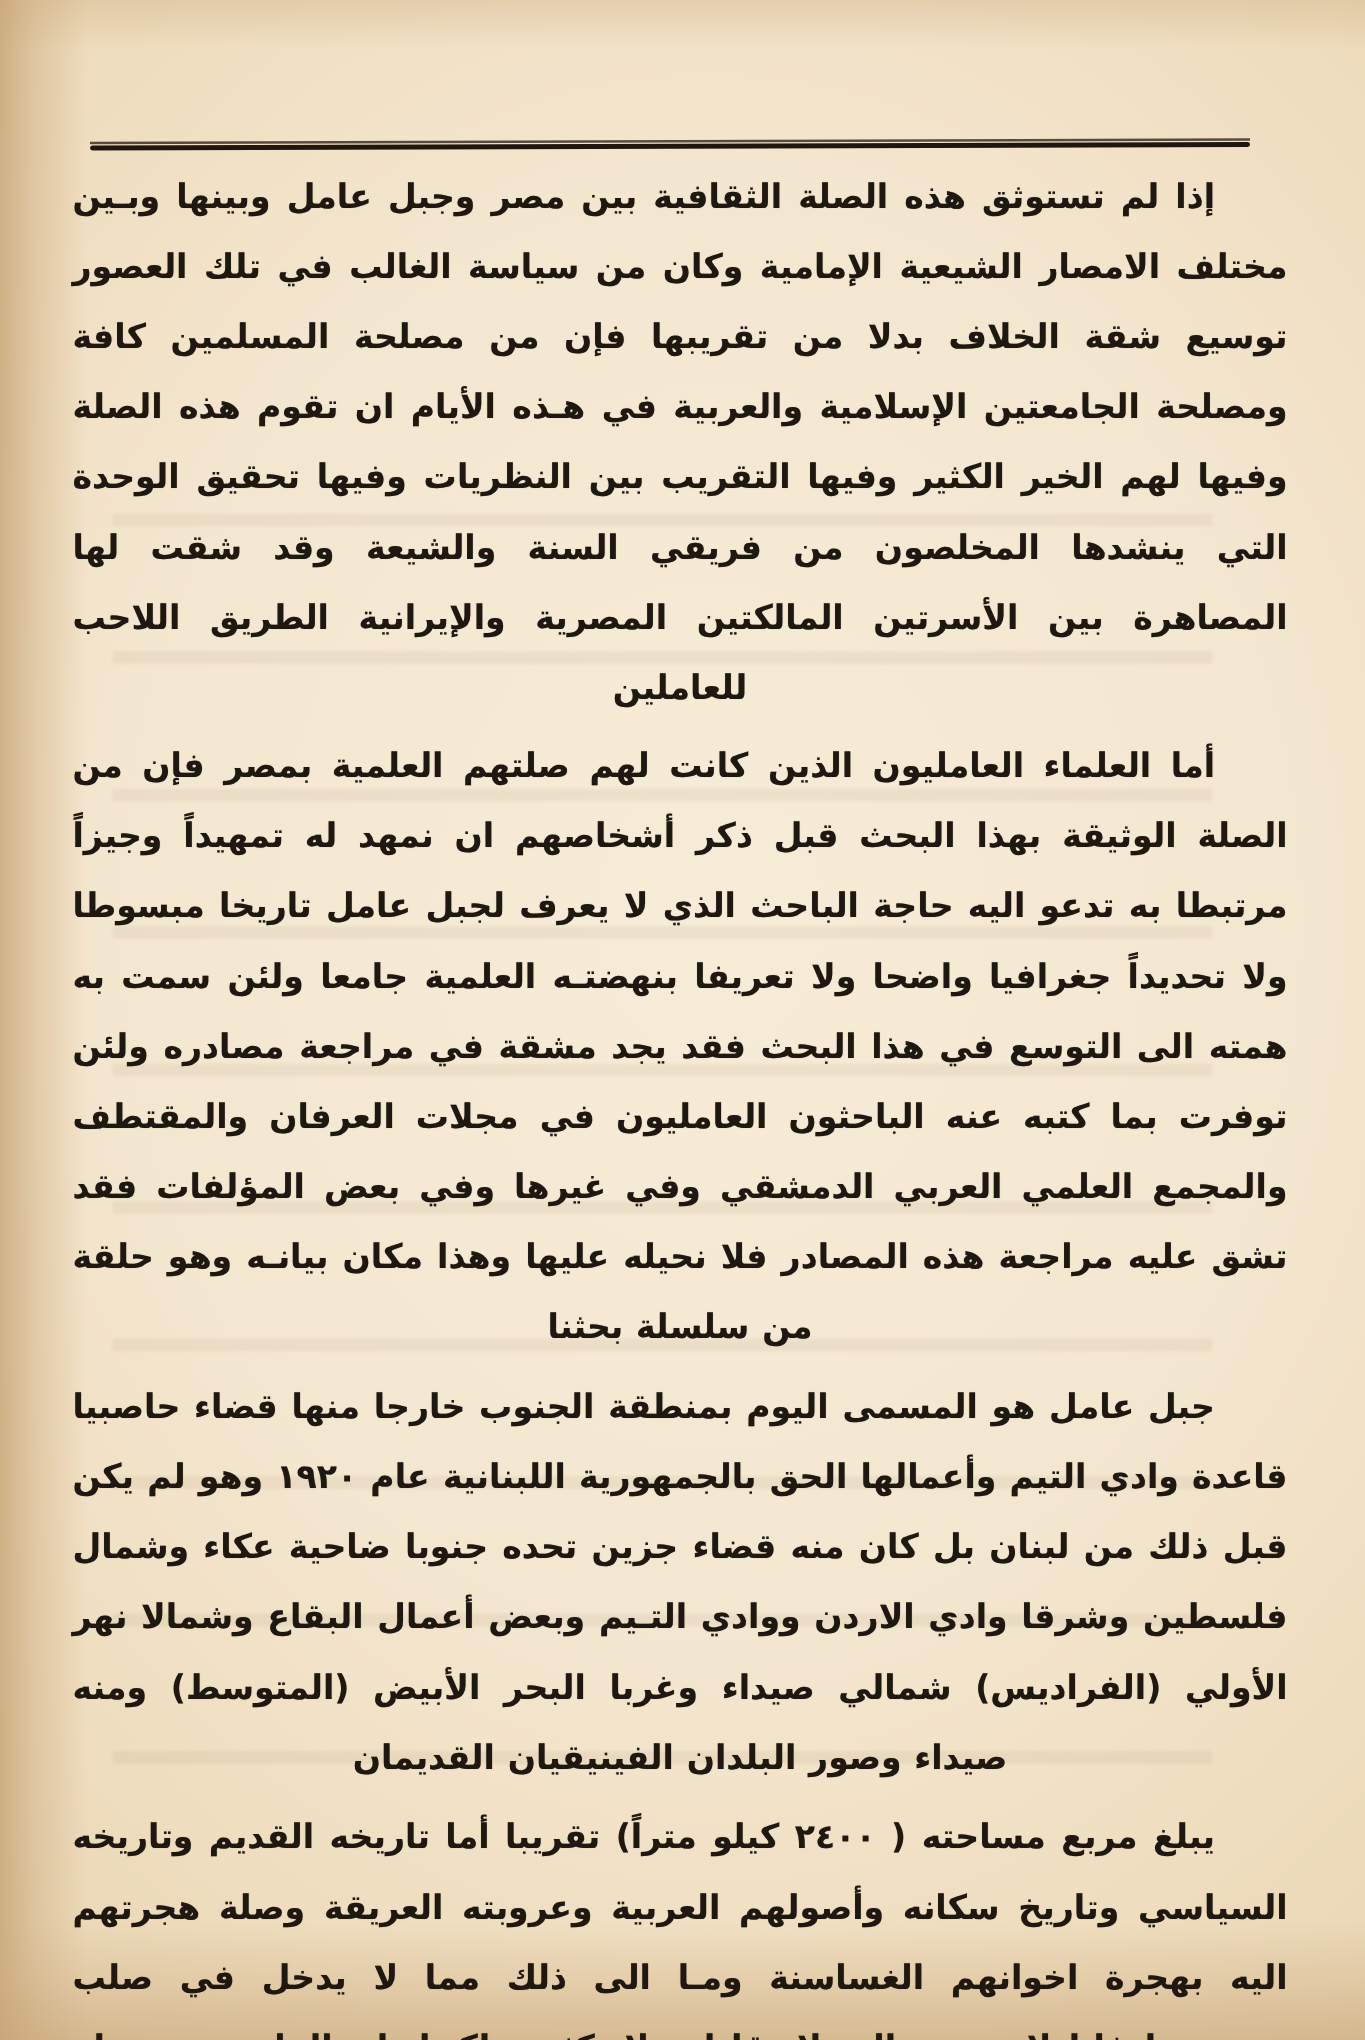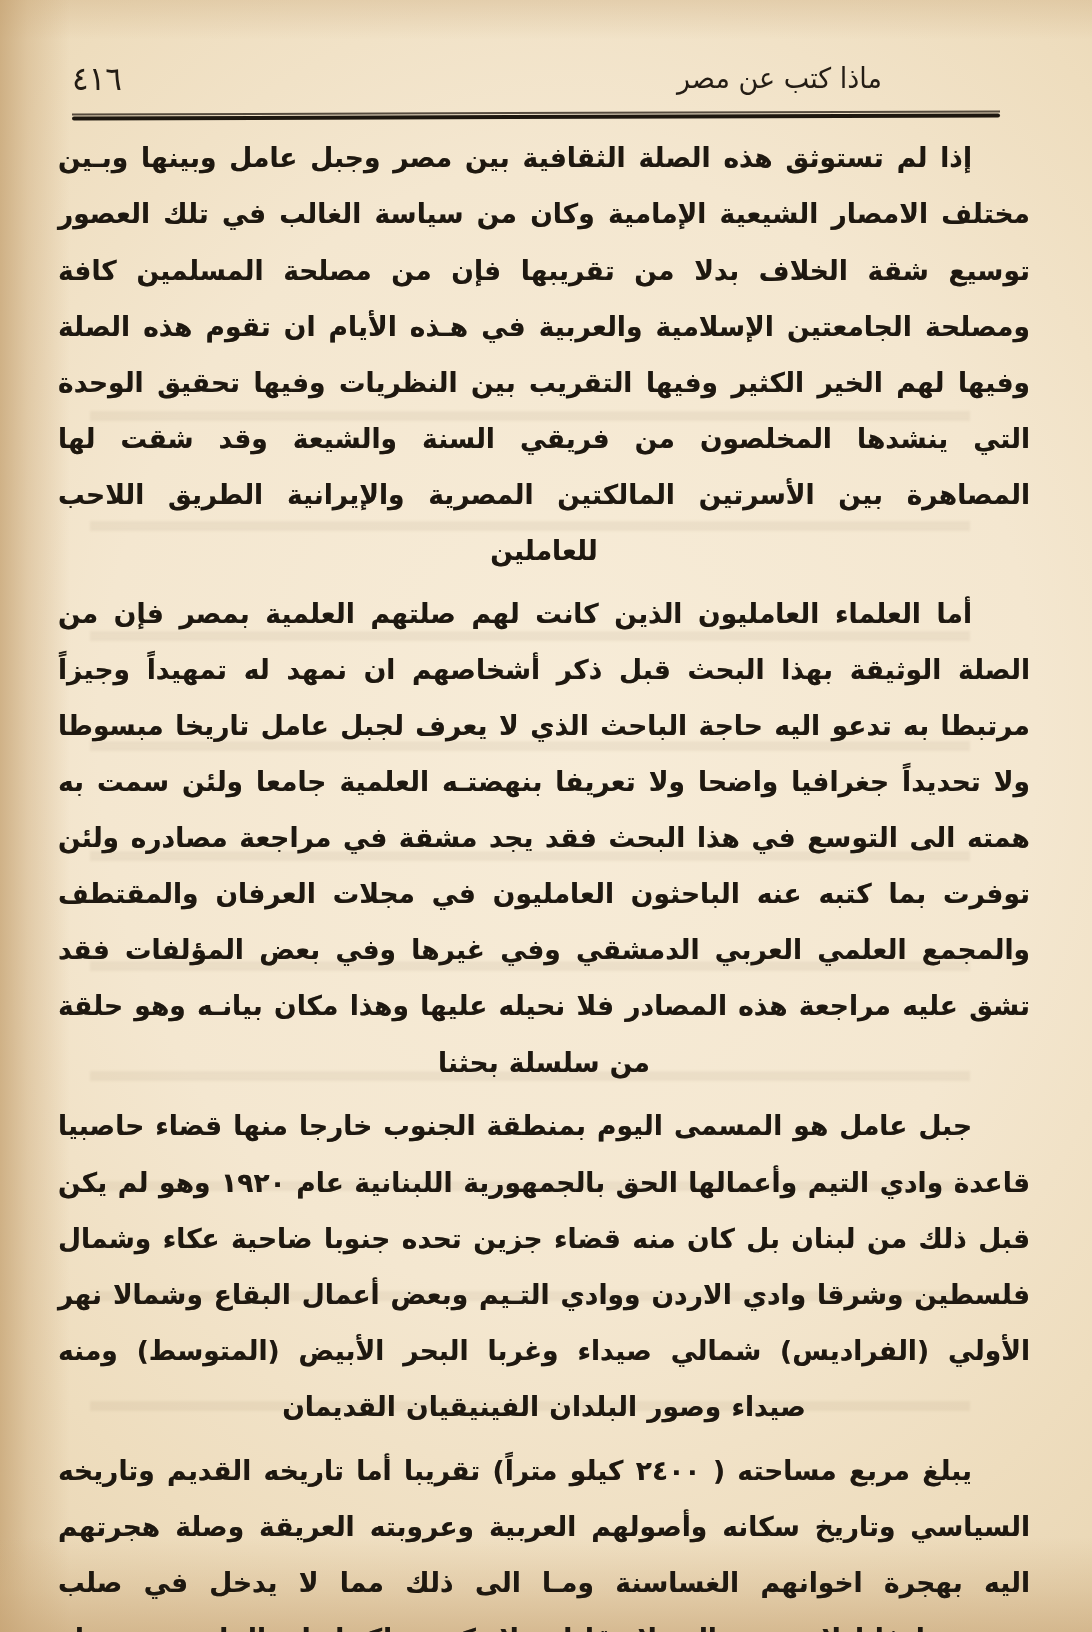--- a/index.html
+++ b/index.html
@@ -154,24 +154,20 @@
 
 <div class="scan">
 
   <div class="edge-top"></div>
   <div class="edge-left"></div>
   <div class="edge-bottom"></div>
   <div class="showthrough"></div>
 
   <div class="page-body">
 
-    <div class="running-head">
-      <span class="folio">٤١٦</span>
-      <span class="head-title">ماذا كتب عن مصر</span>
-    </div>
 
     <div class="rule">
       <div class="thin"></div>
       <div class="thick"></div>
     </div>
 
     <div class="text-column">
       <p class="para indent">إذا لم تستوثق هذه الصلة الثقافية بين مصر وجبل عامل وبينها وبـين مختلف الامصار الشيعية الإمامية وكان من سياسة الغالب في تلك العصور توسيع شقة الخلاف بدلا من تقريبها فإن من مصلحة المسلمين كافة ومصلحة الجامعتين الإسلامية والعربية في هـذه الأيام ان تقوم هذه الصلة وفيها لهم الخير الكثير وفيها التقريب بين النظريات وفيها تحقيق الوحدة التي ينشدها المخلصون من فريقي السنة والشيعة وقد شقت لها المصاهرة بين الأسرتين المالكتين المصرية والإيرانية الطريق اللاحب للعاملين</p>
       <p class="para indent">أما العلماء العامليون الذين كانت لهم صلتهم العلمية بمصر فإن من الصلة الوثيقة بهذا البحث قبل ذكر أشخاصهم ان نمهد له تمهيداً وجيزاً مرتبطا به تدعو اليه حاجة الباحث الذي لا يعرف لجبل عامل تاريخا مبسوطا ولا تحديداً جغرافيا واضحا ولا تعريفا بنهضتـه العلمية جامعا ولئن سمت به همته الى التوسع في هذا البحث فقد يجد مشقة في مراجعة مصادره ولئن توفرت بما كتبه عنه الباحثون العامليون في مجلات العرفان والمقتطف والمجمع العلمي العربي الدمشقي وفي غيرها وفي بعض المؤلفات فقد تشق عليه مراجعة هذه المصادر فلا نحيله عليها وهذا مكان بيانـه وهو حلقة من سلسلة بحثنا</p>
       <p class="para indent">جبل عامل هو المسمى اليوم بمنطقة الجنوب خارجا منها قضاء حاصبيا قاعدة وادي التيم وأعمالها الحق بالجمهورية اللبنانية عام ١٩٢٠ وهو لم يكن قبل ذلك من لبنان بل كان منه قضاء جزين تحده جنوبا ضاحية عكاء وشمال فلسطين وشرقا وادي الاردن ووادي التـيم وبعض أعمال البقاع وشمالا نهر الأولي (الفراديس) شمالي صيداء وغربا البحر الأبيض (المتوسط) ومنه صيداء وصور البلدان الفينيقيان القديمان</p>

